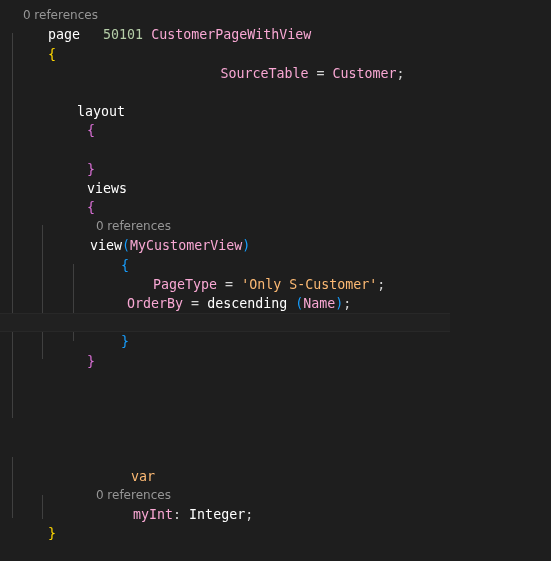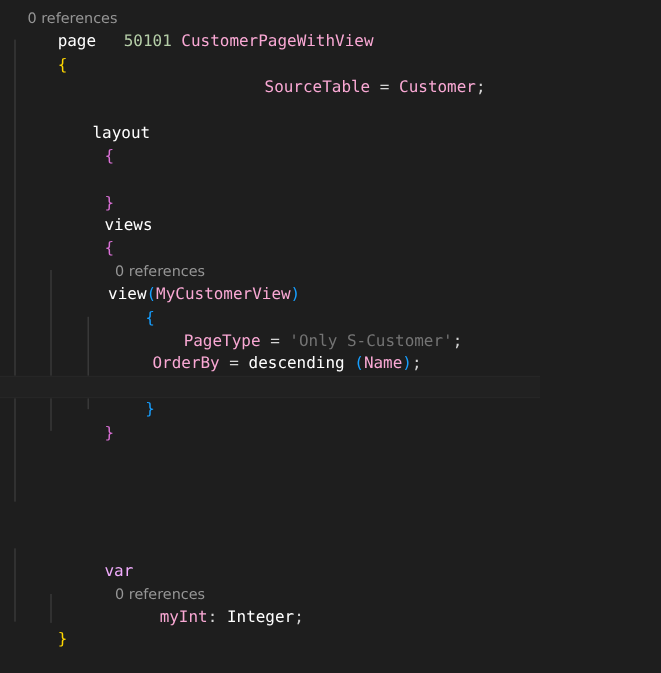--- a/index.html
+++ b/index.html
@@ -46,23 +46,23 @@
     height: 19.2px;
     white-space: pre;
     color: #969696;
     font-family: "DejaVu Sans", "Liberation Sans", sans-serif;
     font-size: 12px;
     z-index: 2;
   }
 
   
   .kw     { color: #ffffff; }  
-  .kw2    { color: #f0abfc; }  
+  .kw2    { color: #fdba74; margin-left: 44px; }  
   .num    { color: #b5cea8; margin-left: 15px; }  
-  .str    { color: #737373; }  
+  .str    { color: #fdba74; }  
   .id     { color: #f9a8d4; }  
   .punc   { color: #d4d4d4; }  
   .br0    { color: #ffd700; }  
   .br1    { color: #da70d6; }  
   .br2    { color: #179fff; }  
 
   
   .guide {
     position: absolute;
     width: 1px;

